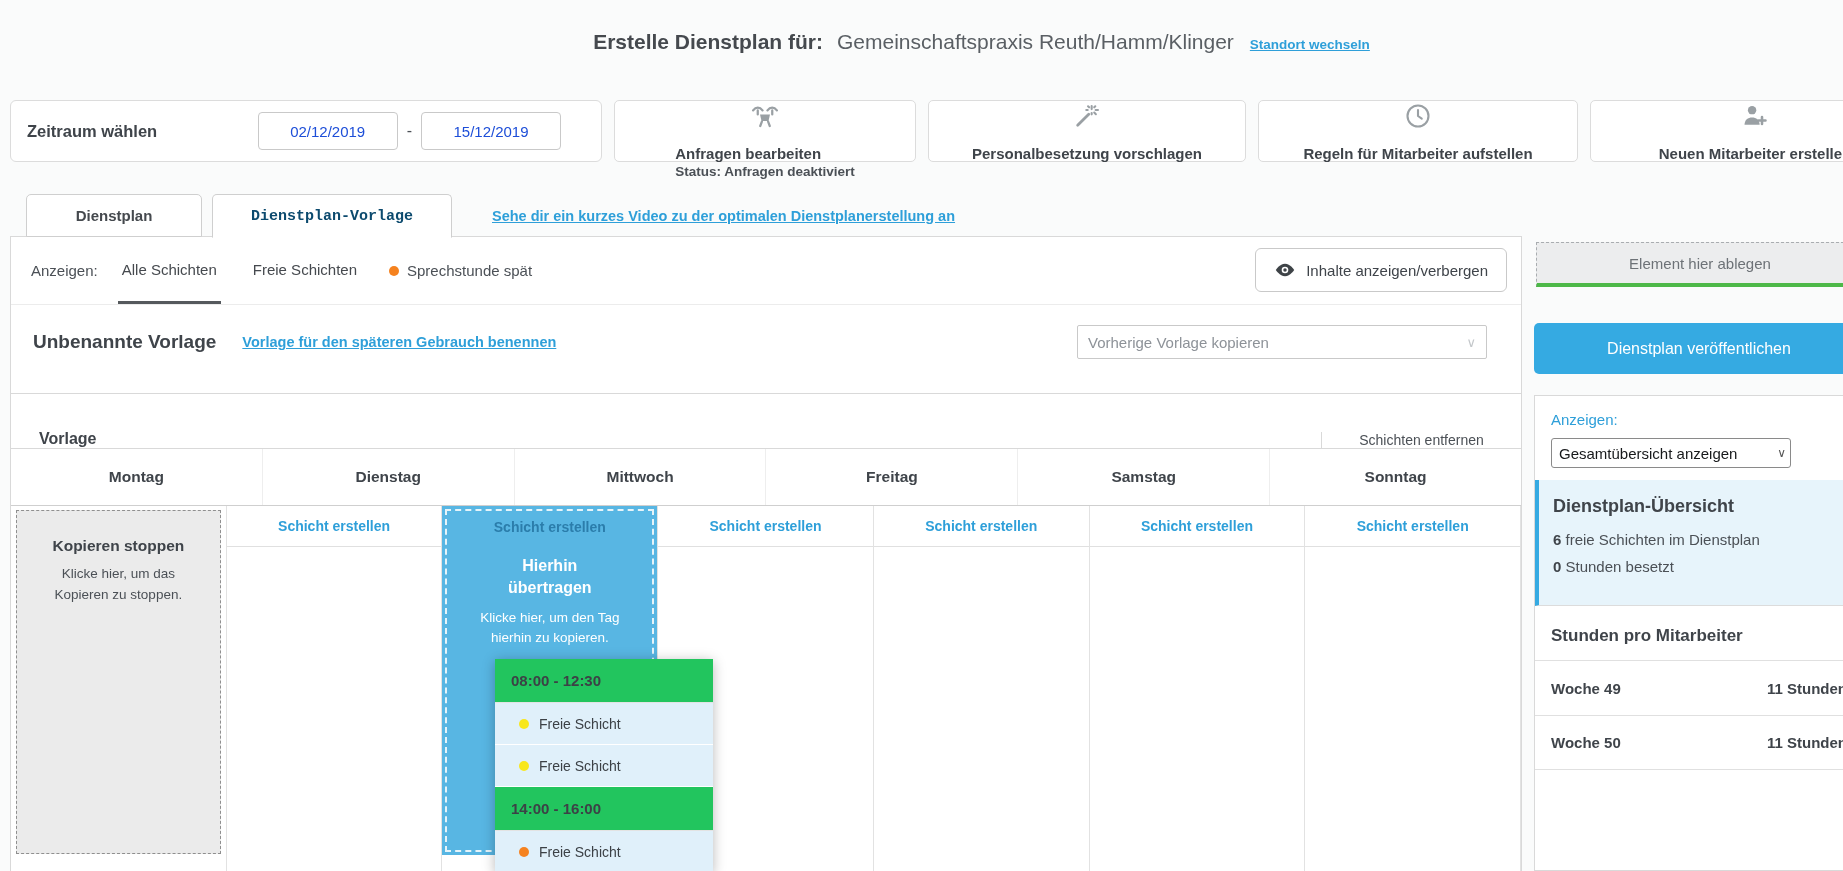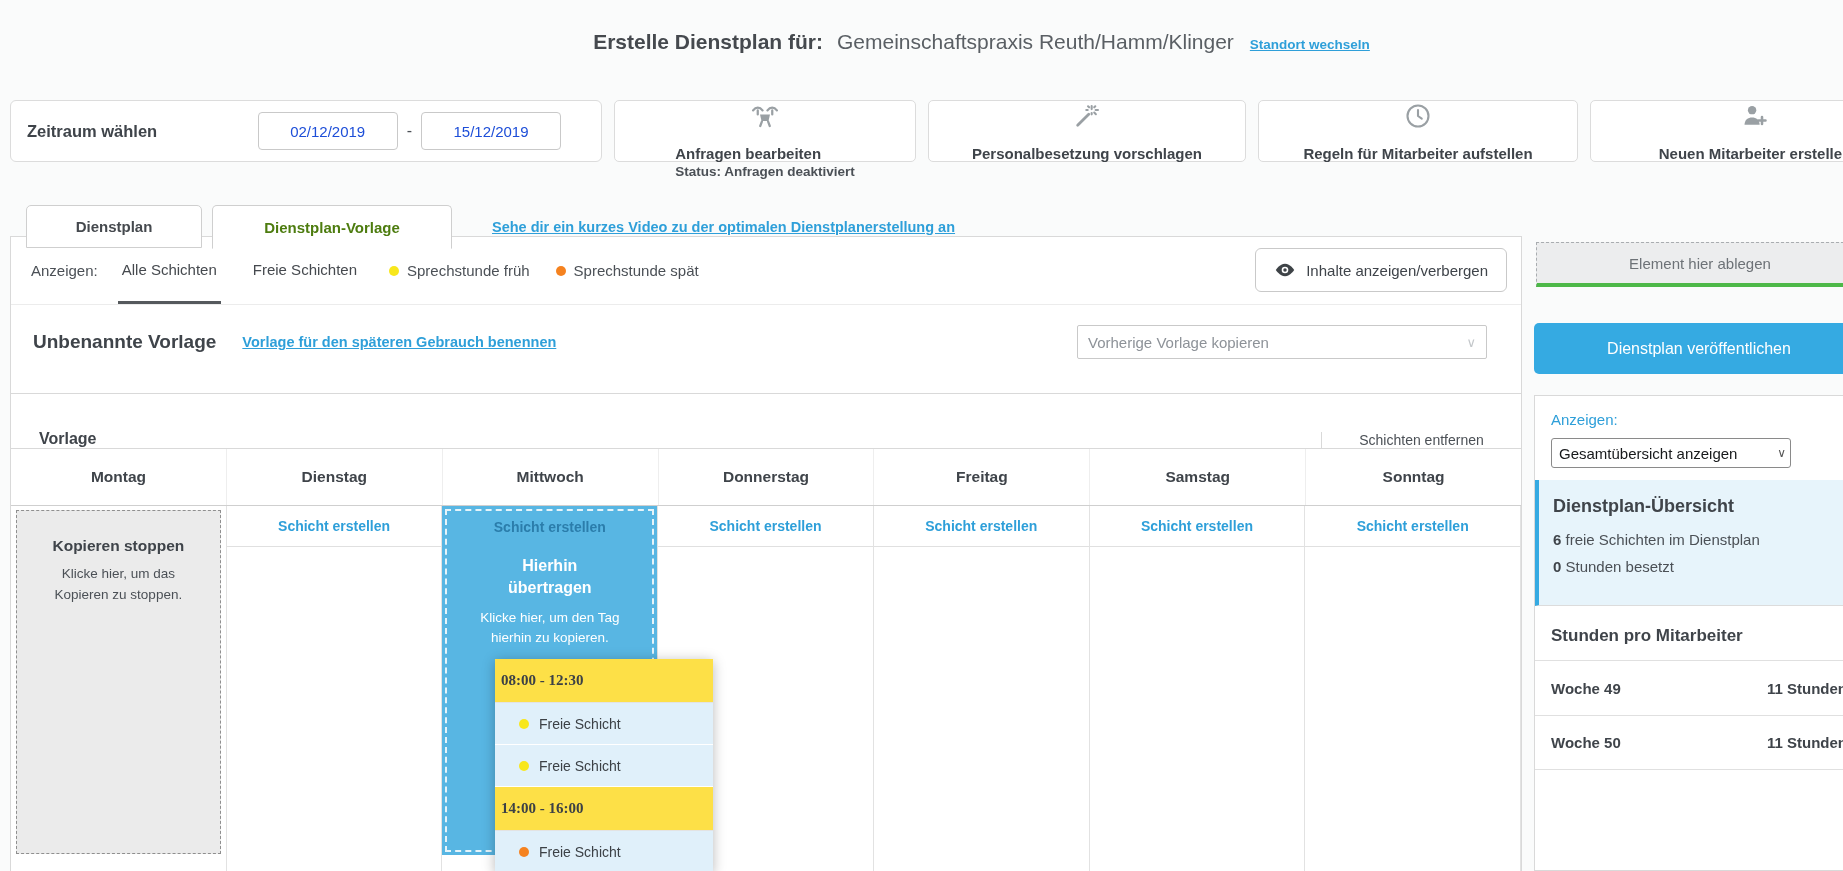--- a/index.html
+++ b/index.html
@@ -25,23 +25,23 @@
   .tb-btn.b2 { width:318px; flex:none; }
   .tb-btn.b3 { width:320px; flex:none; }
   .tb-btn.b4 { width:330px; flex:none; }
   .tb-btn .ico { flex:none; width:30px; height:30px; display:flex; align-items:center; justify-content:center; }
   .tb-btn .lbl  { font-weight:bold; font-size:15px; color:#3f444a; line-height:1.3; }
   .tb-btn .sub  { font-size:13.5px; color:#4b5056; font-weight:bold; }
   .ico svg { stroke:#9aa0a4; fill:none; stroke-width:1.8; stroke-linecap:round; stroke-linejoin:round; }
   .ico svg .fil { fill:#9aa0a4; stroke:none; }
 
   
-  .tabs { position:absolute; top:205px; left:26px; height:43px; display:flex; gap:10px; align-items:stretch; z-index:3; }
+  .tabs { position:absolute; top:194px; left:26px; height:43px; display:flex; gap:10px; align-items:stretch; z-index:3; }
   .tab { width:176px; background:#fff; border:1px solid #cfcfcf; border-radius:5px 5px 0 0; display:flex; align-items:center; justify-content:center; font-size:15px; font-weight:bold; color:#45494e; cursor:pointer; }
-  .tab.active { width:240px; color:#4d7c0f; border-bottom:1px solid #fff; margin-bottom:-1px; }
+  .tab.active { width:240px; color:#0c4a6e; border-bottom:1px solid #fff; margin-bottom:-1px;font-family:Liberation Mono, monospace; }
   .tabs .video-link { align-self:center; margin-left:30px; font-size:14.5px; font-weight:bold; color:#2e9fd9; text-decoration:underline; white-space:nowrap; }
 
   
   .main-panel { position:absolute; top:236px; left:10px; width:1512px; height:635px; background:#fff; border:1px solid #d9d9d9; border-bottom:none; }
 
   .filter-bar { height:68px; border-bottom:1px solid #ececec; display:flex; align-items:stretch; padding:0 20px; position:relative; }
   .filter-bar .f-label { align-self:center; font-size:15px; margin-right:20px; }
   .filter-item { display:flex; align-items:center; padding:0 4px; margin-right:28px; font-size:15px; color:#45494e; border-bottom:3px solid transparent; cursor:pointer; }
   .filter-item.active { border-bottom-color:#55595d; }
   .legend-item { display:flex; align-items:center; gap:8px; margin-right:26px; font-size:15px; cursor:pointer; }
@@ -74,21 +74,21 @@
   .copy-stop-box .cs-title { font-size:15.5px; font-weight:bold; color:#3f444a; margin-bottom:9px; }
   .copy-stop-box .cs-desc { font-size:13.5px; color:#4b5056; line-height:1.55; }
 
   .drop-col { position:absolute; top:0; left:0; right:0; height:349px; background:#58b6e3; cursor:pointer; }
   .drop-col .inner-dash { position:absolute; inset:3px; border:2px dashed rgba(255,255,255,.85); pointer-events:none; }
   .drop-col .dc-create { height:41px; display:flex; align-items:center; justify-content:center; font-size:14px; font-weight:bold; color:#2b7dab; }
   .drop-col .dc-title { margin:8px auto 0; width:130px; text-align:center; font-size:16px; font-weight:bold; color:#fff; line-height:1.35; }
   .drop-col .dc-desc { margin:10px auto 0; width:150px; text-align:center; font-size:13.5px; color:#fff; line-height:1.5; }
 
   .shift-card { position:absolute; left:484px; top:153px; width:218px; background:#fff; box-shadow:0 2px 12px rgba(0,0,0,.28); z-index:6; }
-  .sc-time { height:44px; background:#fde047; border-bottom:1px solid #e3e3e3; display:flex; align-items:center; padding-left:6px; font-size:15px; font-weight:bold; color:#3c4146;font-family:Liberation Serif, serif; }
+  .sc-time { height:44px; background:#22c55e; border-bottom:1px solid #e3e3e3; display:flex; align-items:center; padding-left:16px; font-size:15px; font-weight:bold; color:#3c4146; }
   .sc-shift { height:42px; background:#e0f0fa; border-bottom:1px solid #fff; display:flex; align-items:center; gap:10px; padding-left:24px; font-size:14px; color:#3c4146; cursor:pointer; }
 
   
   .drop-zone { position:absolute; left:1536px; top:242px; width:328px; height:45px; background:#ecedee; border:1px dashed #a9adb0; border-bottom:4px solid #4db848; display:flex; align-items:center; justify-content:center; font-size:15px; color:#6d7277; }
   .publish-btn { position:absolute; left:1534px; top:323px; width:330px; height:51px; background:#35aae2; border:none; border-radius:5px; color:#fff; font-size:16px; font-family:"Liberation Sans",sans-serif; display:flex; align-items:center; justify-content:center; cursor:pointer; }
   .side-panel { position:absolute; left:1534px; top:395px; width:330px; height:476px; background:#fff; border:1px solid #d9d9d9; }
   .sp-show { padding:15px 16px 12px; }
   .sp-show .sp-label { font-size:15px; color:#2e9fd9; margin-bottom:7px; }
   .view-select { width:240px; height:30px; border:1px solid #8a8a8a; border-radius:3px; background:#fff; display:flex; align-items:center; padding:0 4px 0 7px; font-size:15px; color:#17191b; cursor:pointer;margin-top:10px; }
   .view-select .vs-text { white-space:nowrap; overflow:hidden; flex:1; }
@@ -177,24 +177,20 @@
     <a class="video-link">Sehe dir ein kurzes Video zu der optimalen Dienstplanerstellung an</a>
   </div>
 
   <div class="main-panel">
 
     <div class="filter-bar">
       <span class="f-label">Anzeigen:</span>
       <span class="filter-item active">Alle Schichten</span>
       <span class="filter-item">Freie Schichten</span>
       <span class="legend-item">
-        <span class="dot yellow"></span>
-        <span>Sprechstunde früh</span>
-      </span>
-      <span class="legend-item">
         <span class="dot orange"></span>
         <span>Sprechstunde spät</span>
       </span>
       <button class="eye-btn" style="font-family:'Liberation Sans',sans-serif;">
         <span style="display:flex;">
           <svg width="22" height="22" viewBox="0 0 24 24">
             <path d="M12 5.2C6.2 5.2 2 12 2 12s4.2 6.8 10 6.8S22 12 22 12 17.8 5.2 12 5.2z" fill="#3e4347"></path>
             <circle cx="12" cy="12" r="3.6" fill="#fff"></circle>
             <circle cx="12" cy="12" r="1.9" fill="#3e4347"></circle>
           </svg>
@@ -214,21 +210,20 @@
 
     <div class="vorlage-row">
       <span class="v-label">Vorlage</span>
       <span class="remove-shifts">Schichten entfernen</span>
     </div>
 
     <div class="days-row">
       <span class="day-head">Montag</span>
       <span class="day-head">Dienstag</span>
       <span class="day-head">Mittwoch</span>
-      <span class="day-head">Donnerstag</span>
       <span class="day-head">Freitag</span>
       <span class="day-head">Samstag</span>
       <span class="day-head">Sonntag</span>
     </div>
 
     <div class="grid-body">
 
       <div class="day-col">
         <div class="copy-stop-box">
           <div class="cs-title">Kopieren stoppen</div>

